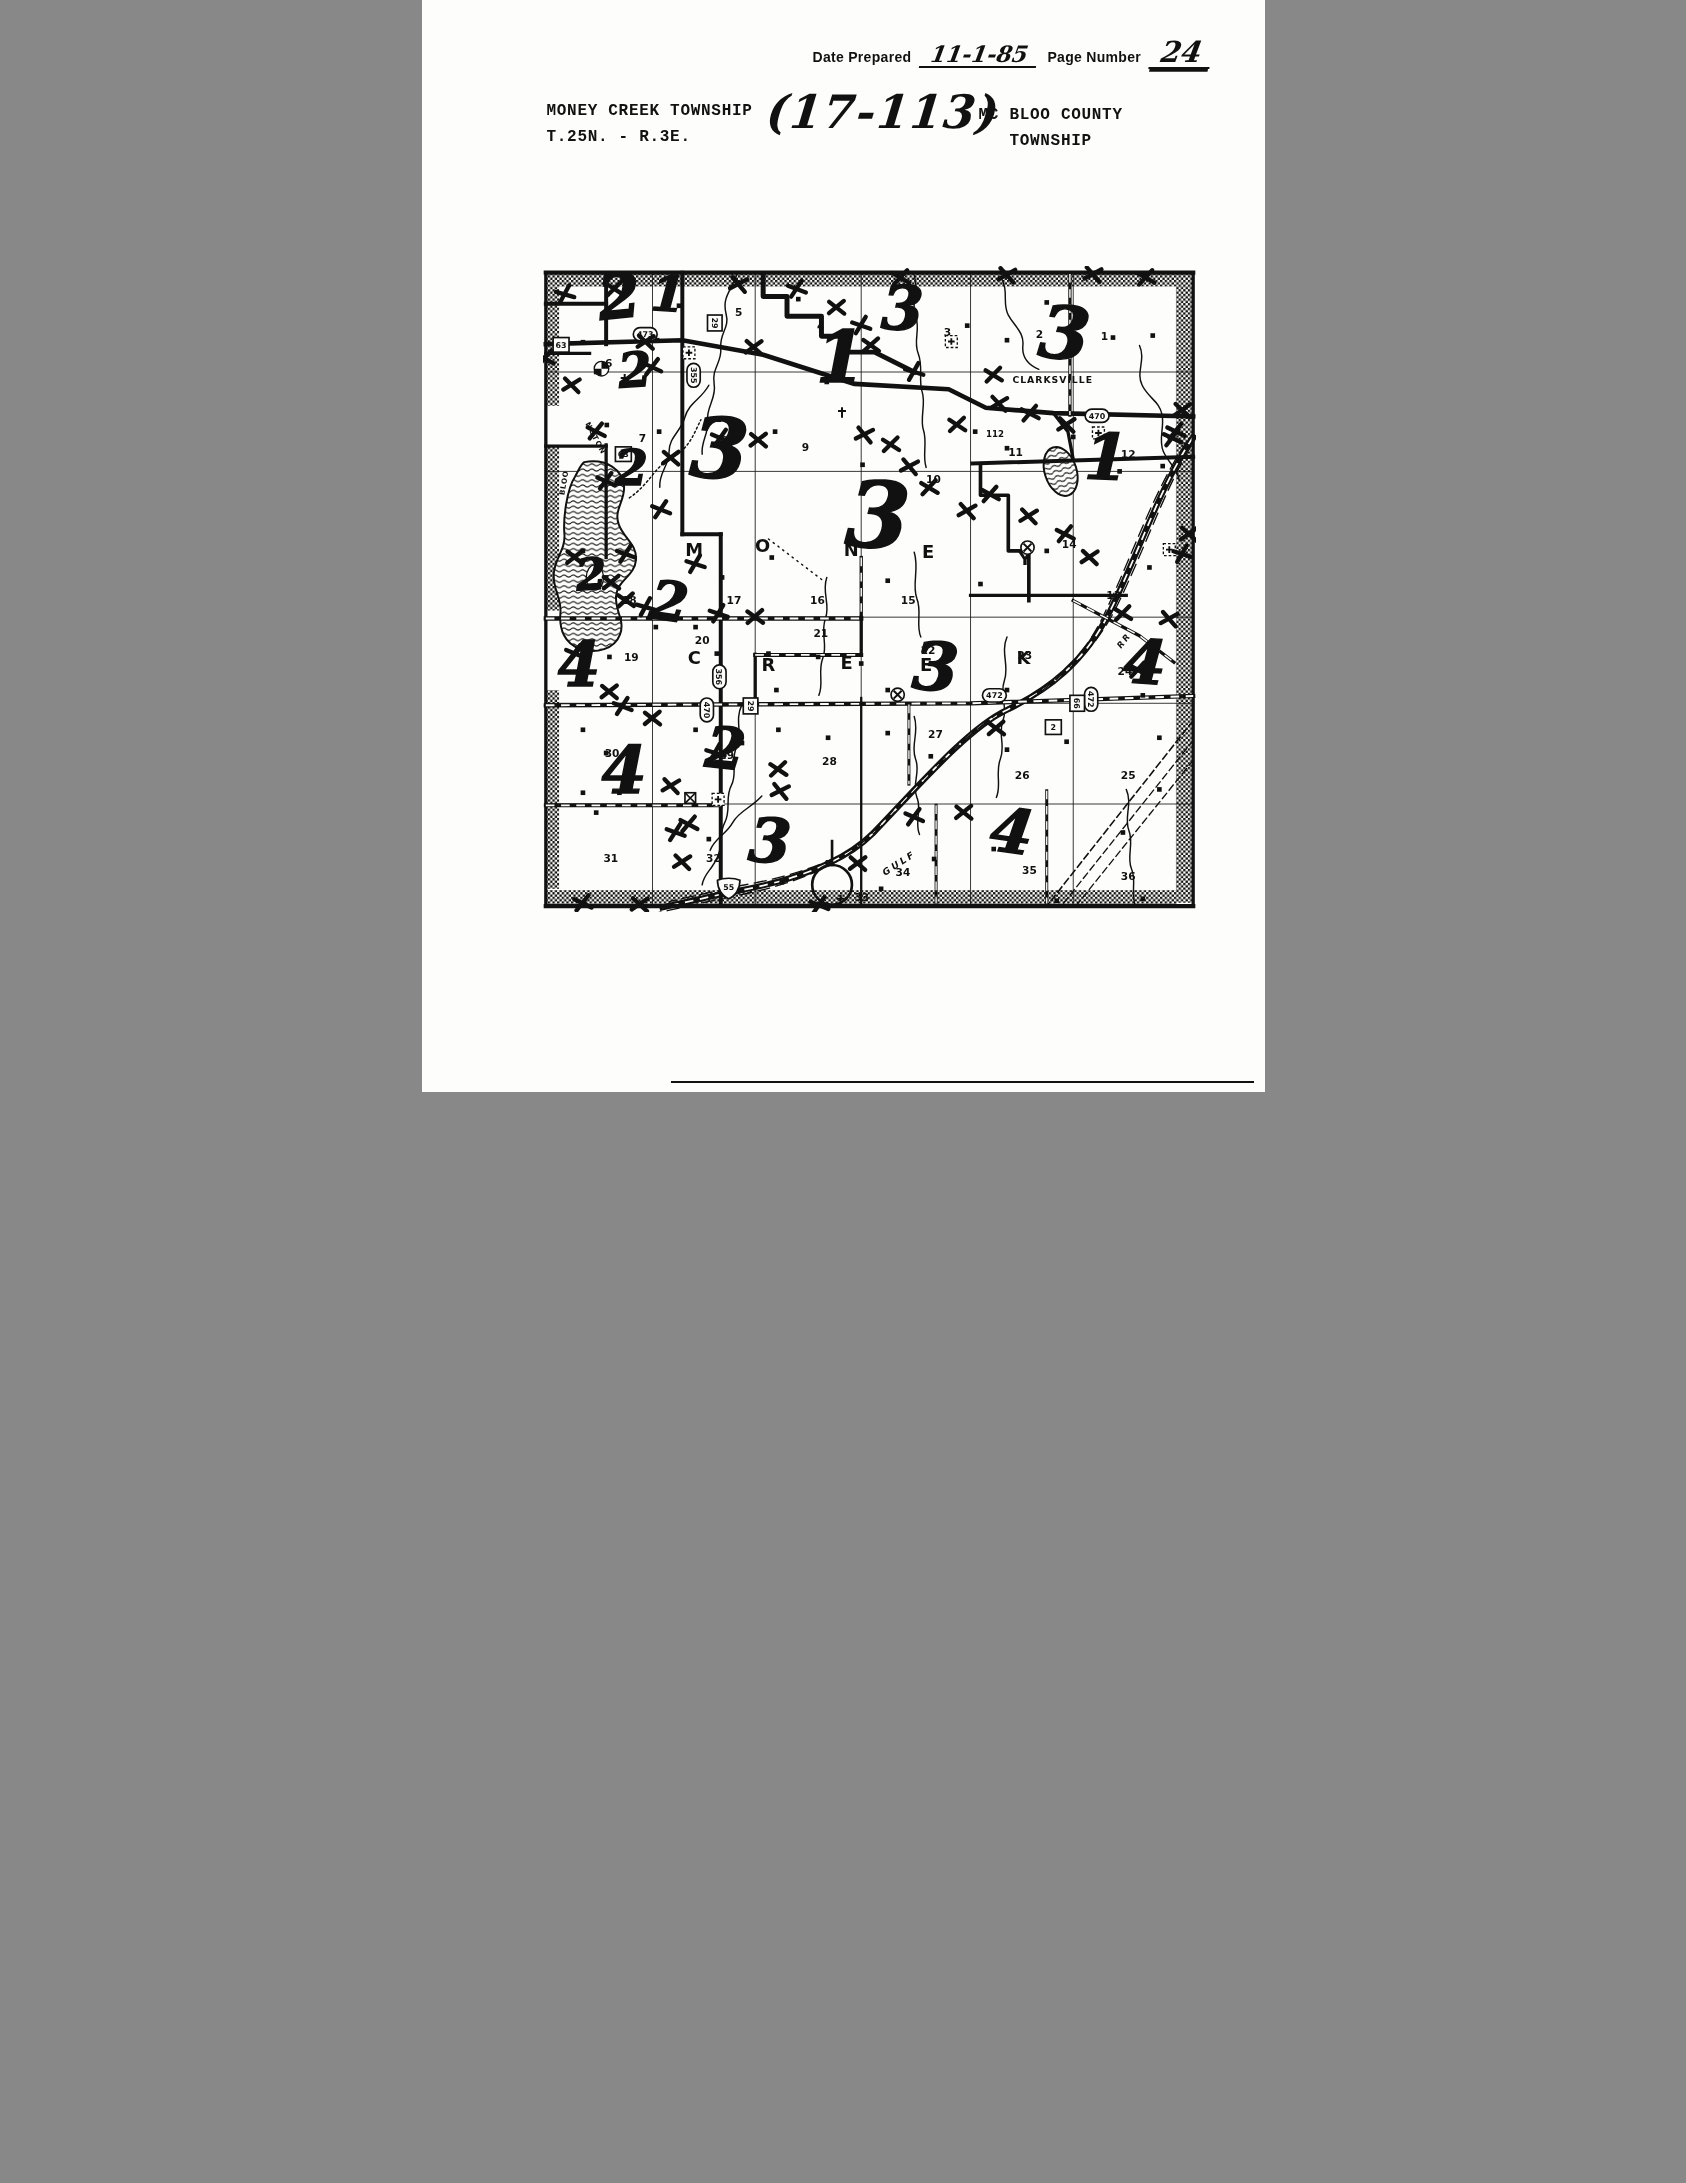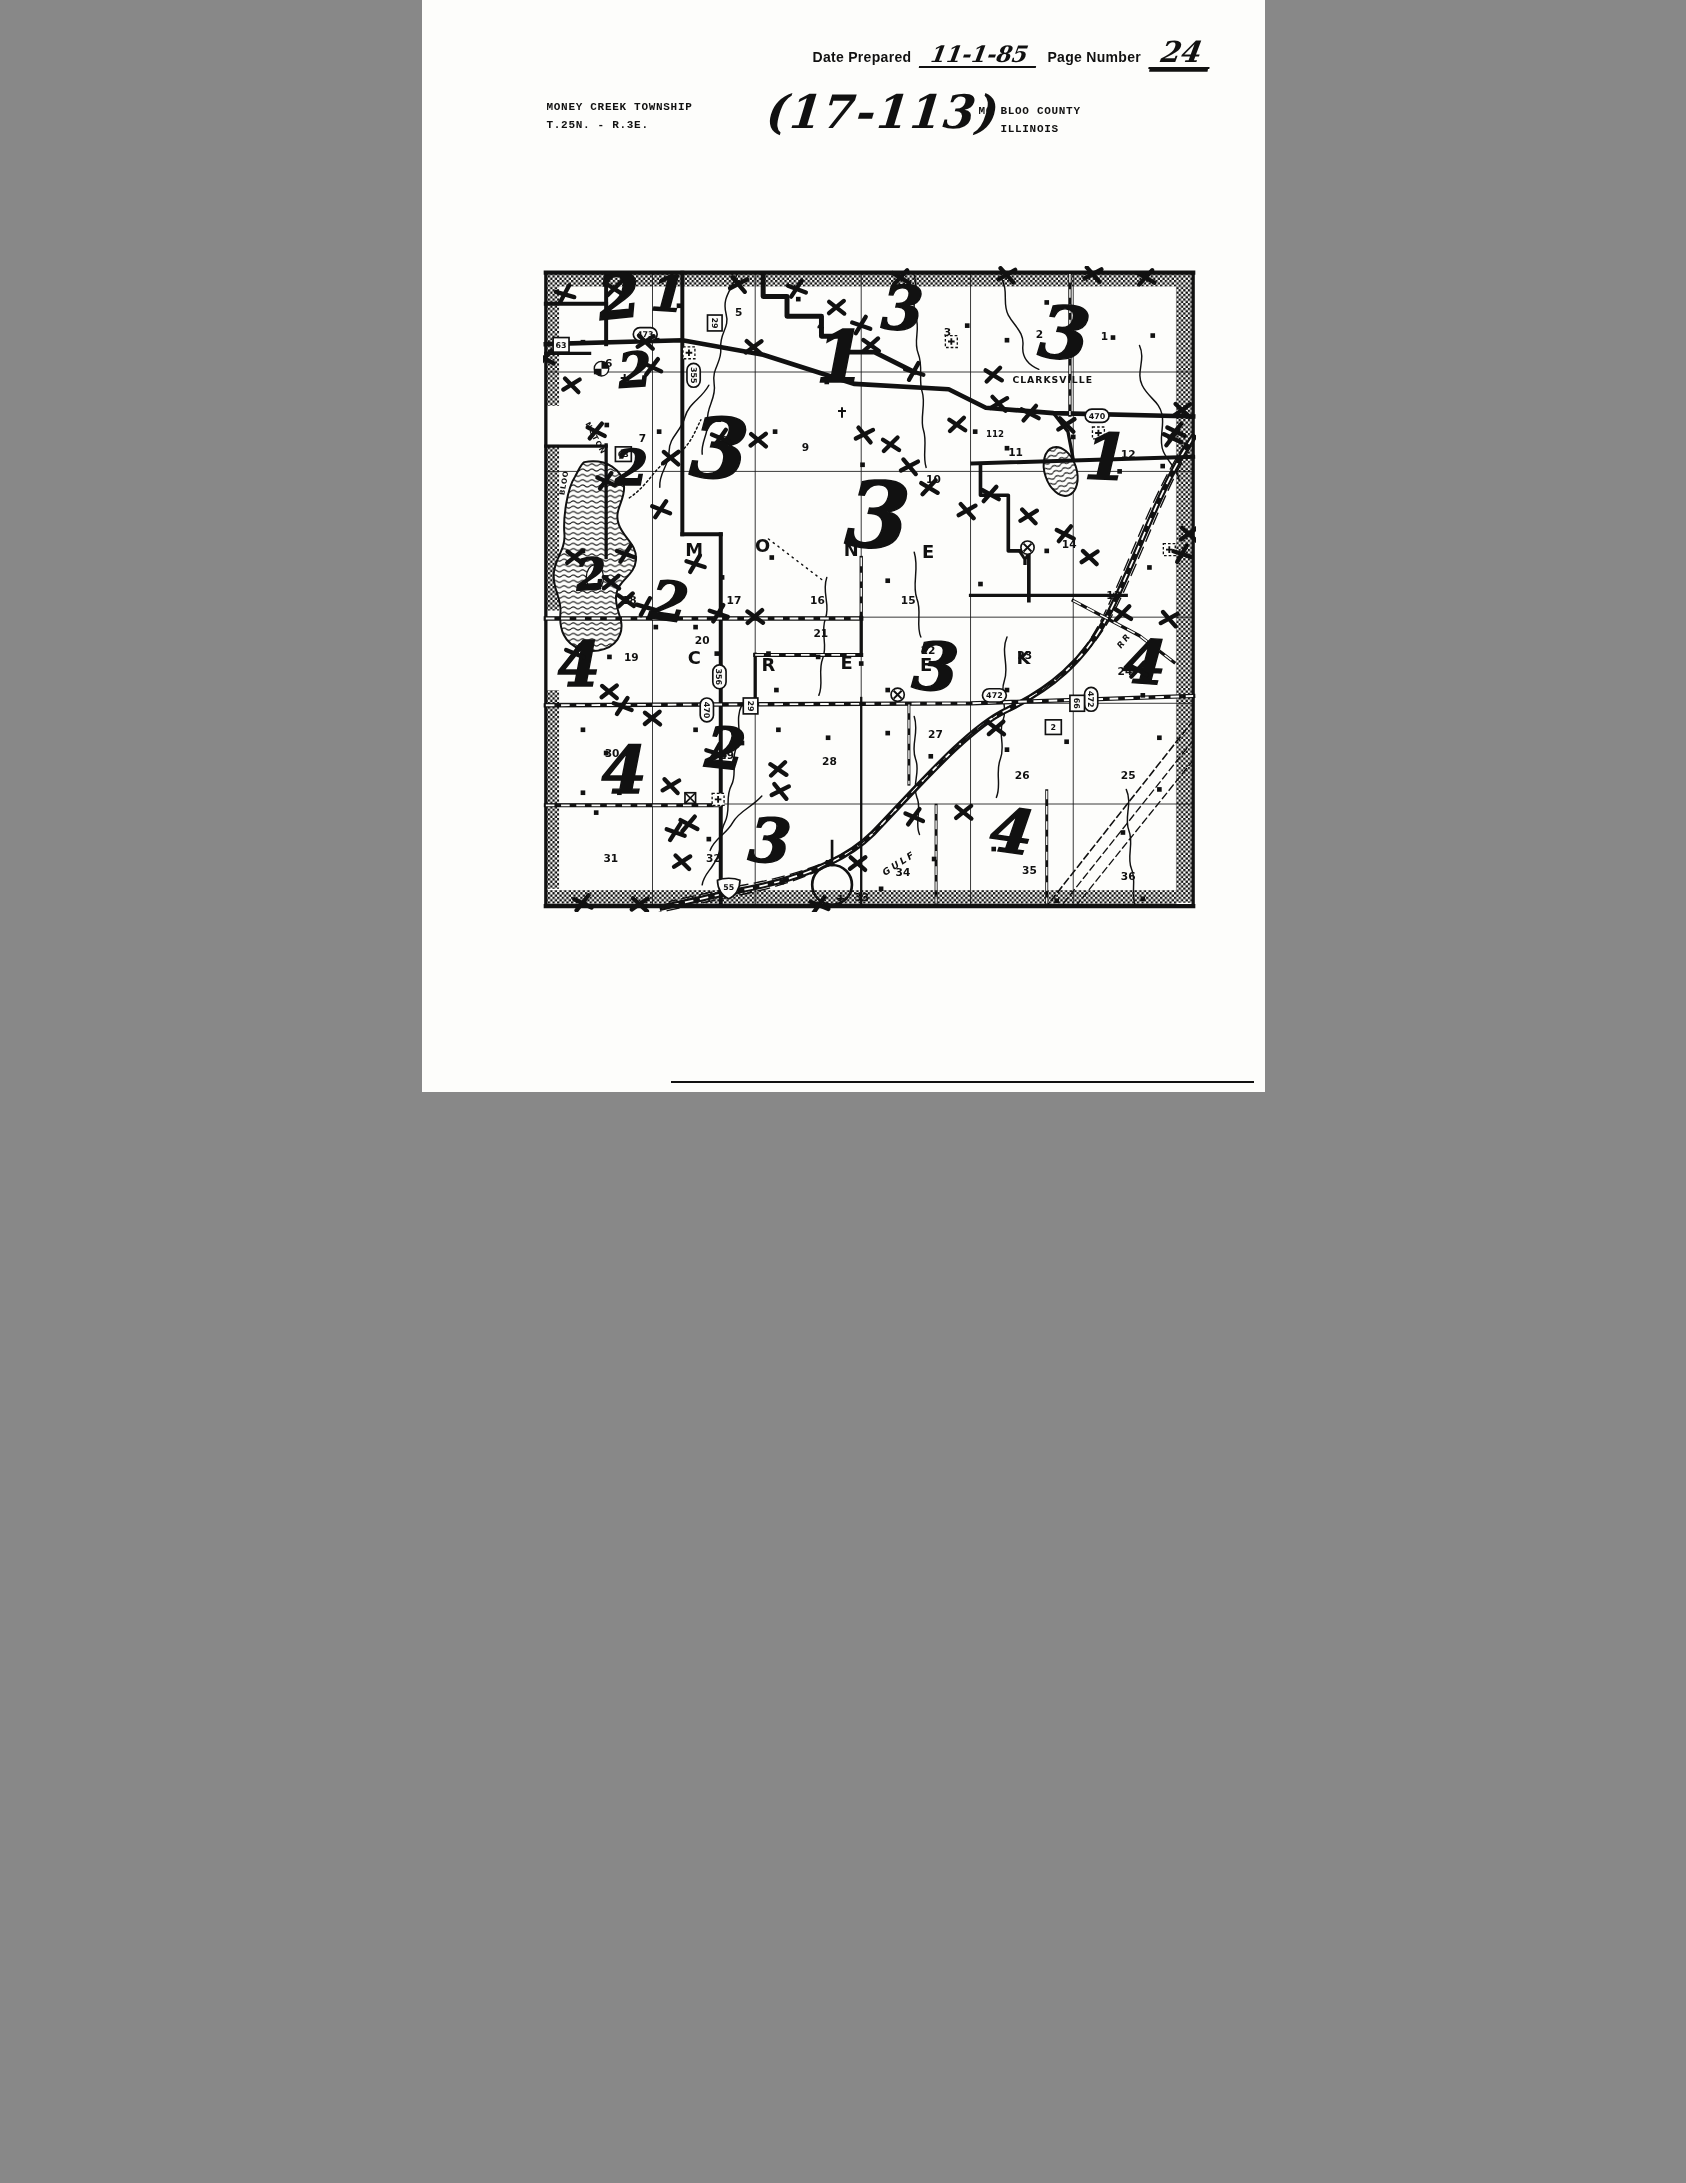--- a/index.html
+++ b/index.html
@@ -7,21 +7,21 @@
         font-family:"Liberation Sans",sans-serif;color:#111;overflow:hidden;}
   
   .hdr{position:absolute;top:38px;left:391px;width:411px;white-space:nowrap;}
   .hlbl{font-weight:bold;font-size:14px;letter-spacing:0.3px;vertical-align:baseline;}
   .hval{display:inline-block;border-bottom:2px solid #111;min-width:109px;text-align:center;
         font-family:"DejaVu Serif",serif;font-style:italic;font-weight:bold;font-size:22.5px;
         transform:skewX(-10deg);padding:0 4px 0px 4px;margin:0 6.6px;line-height:1;}
   .hval.big{font-size:29px;min-width:53px;box-shadow:0 4px 0 -1.3px #111;}
   
   .tblock{position:absolute;font-family:"Liberation Mono",monospace;font-weight:bold;
-          font-size:11px;line-height:1.6;letter-spacing:0.7px;}
+          font-size:16px;line-height:1.6;letter-spacing:0.7px;}
   .tleft{top:99px;left:125px;}
   .tright{top:103px;left:557px;text-align:center;}
   .tcode{position:absolute;top:85px;left:345px;font-family:"DejaVu Serif",serif;
          font-style:italic;font-weight:bold;font-size:46px;transform:skewX(-6deg);
          letter-spacing:1.3px;}
   .map-wrap{position:absolute;left:121px;top:266px;width:653px;height:646px;}
   svg text{fill:#111;}
   .sec{font-family:"DejaVu Sans",sans-serif;font-weight:bold;font-size:16px;text-anchor:middle;}
   .spell{font-family:"DejaVu Sans",sans-serif;font-weight:bold;font-size:27px;text-anchor:middle;}
   .hand{font-family:"DejaVu Serif",serif;font-style:italic;font-weight:bold;text-anchor:middle;
@@ -49,21 +49,21 @@
 
   <div class="tblock tleft">
     <div>MONEY CREEK TOWNSHIP</div>
     <div>T.25N. - R.3E.</div>
   </div>
 
   <div class="tcode">(17-113)</div>
 
   <div class="tblock tright">
     <div>MC BLOO COUNTY</div>
-    <div>ILLINOIS</div>
+    <div>TOWNSHIP</div>
   </div>
 
   <div class="map-wrap">
   <svg viewBox="0 0 985 975" width="653" height="646">
     <defs>
       <pattern id="checker" width="7" height="7" patternUnits="userSpaceOnUse">
         <rect width="7" height="7" fill="#fdfdfb"></rect>
         <rect width="3.5" height="3.5" fill="#111"></rect>
         <rect x="3.5" y="3.5" width="3.5" height="3.5" fill="#111"></rect>
       </pattern>

